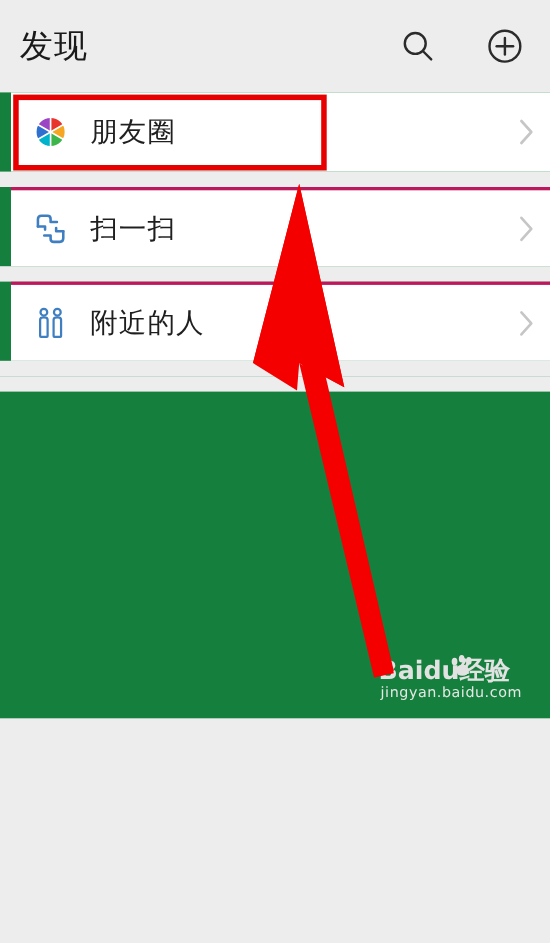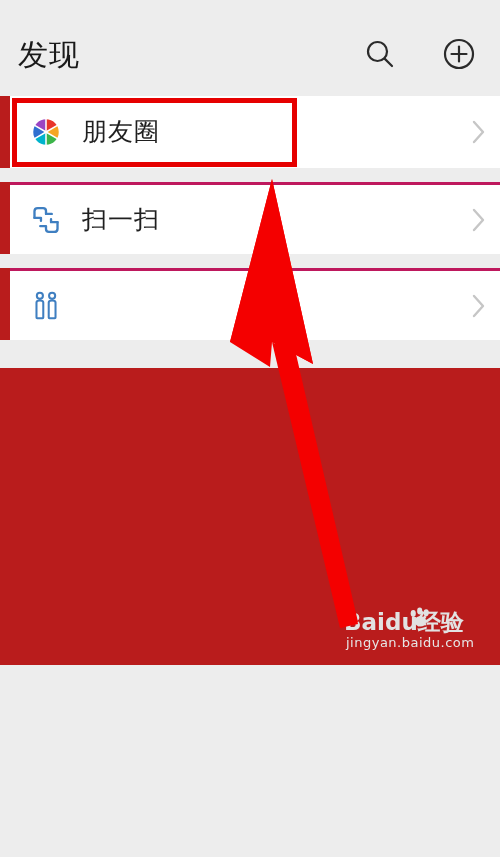--- a/index.html
+++ b/index.html
@@ -11,24 +11,24 @@
     height: 857px;
     background: #ededed;
     font-family: "DejaVu Sans", "Liberation Sans", sans-serif;
     overflow: hidden;
     position: relative;
     -webkit-font-smoothing: antialiased;
   }
 
   #screen {
     position: absolute;
-    top: 12px; left: 0;
+    top: 0; left: 0;
     width: 500px;
     height: 653px;
-    background: #b91c1c;
+    background: #15803d;
   }
 
   
   .header {
     position: absolute;
     top: 0; left: 0;
     width: 500px;
     height: 84px;
     background: #ededed;
     display: flex;
@@ -281,20 +281,21 @@
       <span class="row-icon">
         <svg width="34" height="34" viewBox="0 0 100 100">
           <g fill="none" stroke="#3f7fc1" stroke-width="6">
             <circle cx="32" cy="20" r="9"></circle>
             <path d="M 22,40 Q 22,34 32,34 Q 42,34 42,40 L 42,84 Q 42,86 40,86 L 24,86 Q 22,86 22,84 Z"></path>
             <circle cx="68" cy="20" r="9"></circle>
             <path d="M 58,40 Q 58,34 68,34 Q 78,34 78,40 L 78,84 Q 78,86 76,86 L 60,86 Q 58,86 58,84 Z"></path>
           </g>
         </svg>
       </span>
+      <span class="row-label">附近的人</span>
       <span class="chevron">
         <svg width="14" height="24" viewBox="0 0 14 24">
           <polyline points="2,2 11,12 2,22" fill="none" stroke="#c6c6c6" stroke-width="2.4" stroke-linecap="round" stroke-linejoin="round"></polyline>
         </svg>
       </span>
     </div>
 
     <div class="gap"></div>
 
 

